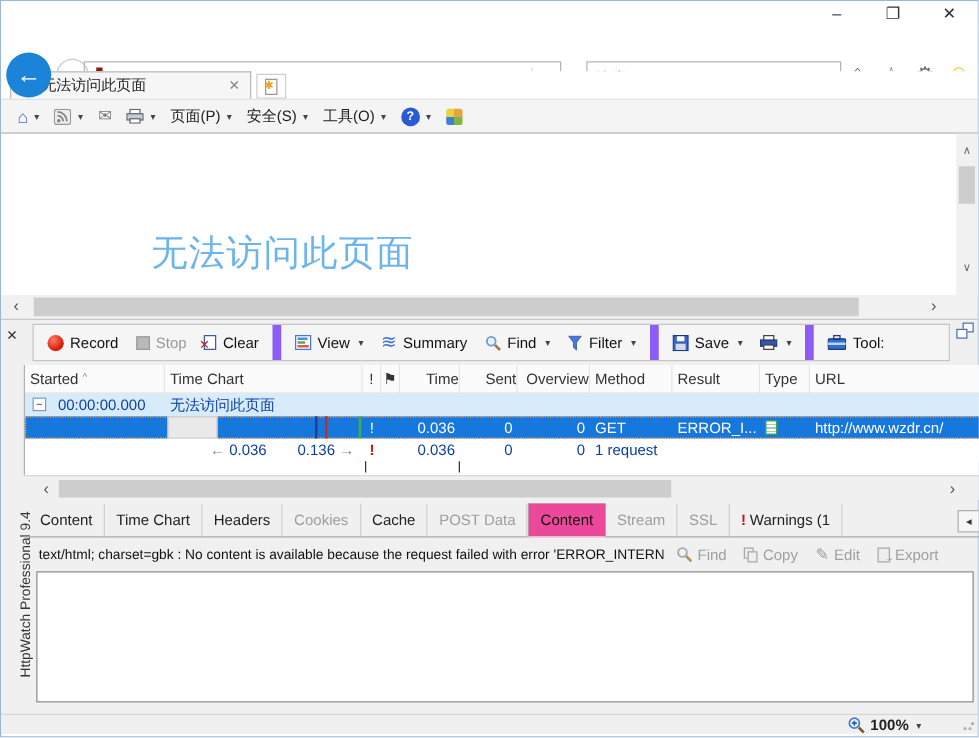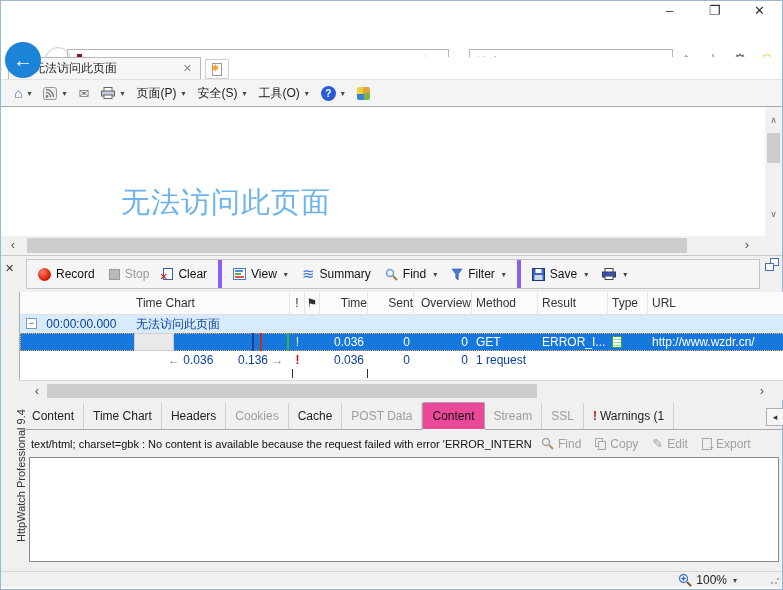--- a/index.html
+++ b/index.html
@@ -66,21 +66,21 @@
   .hs-arrow { position:absolute; top:0; width:16px; height:19px; color:#555; font-size:13px; text-align:center; line-height:17px; }
   .hs-thumb { position:absolute; top:2px; height:15px; background:#cdcdcd; }
   .hscroll .hs-left { left:4px; } .hscroll .hs-right { left:738px; }
   .hscroll .hs-thumb { left:26px; width:660px; }
 
   
   .hw { position:absolute; left:0; top:254px; width:100%; height:316px; background:#f0f0f0; border-top:1px solid #c8c8c8; }
   .hw-close { position:absolute; left:4px; top:6px; font-size:11px; font-weight:bold; color:#333; }
   .hw-toolbar { position:absolute; left:25px; top:3px; right:22px; height:30px; display:flex; align-items:stretch;
                 border:1px solid #c5c5c5; background:#f5f5f5; }
-  .tb-group { display:flex; align-items:center; padding:0 4px; border-right:4px solid #8b5cf6; }
+  .tb-group { display:flex; align-items:center; padding:0 4px; border-right:7px solid #8b5cf6; }
   .tb-group:last-child { border-right:0; }
   .tb-btn { display:flex; align-items:center; gap:5px; padding:0 7px; height:24px; font-size:12px; color:#111; }
   .tb-btn.disabled { color:#9a9a9a; }
   .tb-dd { font-size:8px; color:#444; padding-left:2px; }
   .rec-dot { width:13px; height:13px; border-radius:50%; background:radial-gradient(circle at 35% 30%, #ff7a6a, #d41800 70%); }
   .stop-sq { width:11px; height:11px; background:#b9b9b9; border:1px solid #9a9a9a; }
   .page-ic { width:10px; height:12px; background:#fff; border:1px solid #3a5fa8; position:relative; }
   .clear-x { position:absolute; left:-5px; bottom:-3px; color:#cc1111; font-weight:bold; font-size:10px; }
   .view-ic { width:13px; height:12px; background:#fff; border:1px solid #4a78c8; display:flex; flex-direction:column; justify-content:space-around; padding:1px; }
   .view-ic i { display:block; height:2px; }
@@ -149,21 +149,21 @@
   .ia { display:flex; align-items:center; gap:4px; }
   .copy-ic { position:relative; width:11px; height:12px; }
   .copy-ic i { position:absolute; width:8px; height:9px; border:1px solid #a8a8a8; background:#eee; display:block; }
   .copy-ic i:nth-child(1){ left:0; top:0; } .copy-ic i:nth-child(2){ right:0; bottom:0; }
   .pencil { font-size:13px; color:#a0a0a0; }
   .export-ic { width:10px; height:12px; border:1px solid #a8a8a8; background:#eee; position:relative; }
   .export-ic::after { content:"→"; position:absolute; right:-4px; bottom:-2px; font-size:8px; color:#8a8a8a; }
   .hw-content { position:absolute; left:28px; top:201px; width:750px; height:105px; background:#fff; border:1px solid #8a8a8a; }
 
   
-  .statusbar { position:absolute; left:0; top:570px; width:100%; height:16px; background:#f0f0f0; border-top:1px solid #d5d5d5; }
+  .statusbar { position:absolute; left:0; top:570px; width:100%; height:16px; background:#f0f0f0; border-top:1px solid #d5d5d5;font-weight:bold; }
   .zoomctl { position:absolute; right:45px; top:1px; display:flex; align-items:center; gap:4px; font-size:12px; color:#222; }
   .grip { position:absolute; right:2px; bottom:2px; width:10px; height:10px;
           background:radial-gradient(circle at 2px 8px,#b0b0b0 1px,transparent 1.5px),
                      radial-gradient(circle at 6px 8px,#b0b0b0 1px,transparent 1.5px),
                      radial-gradient(circle at 8px 4px,#b0b0b0 1px,transparent 1.5px); }
   svg { display:block; }
 </style>
 </head>
 <body>
 
@@ -345,28 +345,42 @@
         </div>
         <div class="tb-btn">
           <svg width="14" height="12" viewBox="0 0 14 12">
             <rect x="3" y="0.5" width="8" height="4" fill="#fff" stroke="#444"></rect>
             <rect x="0.5" y="4" width="13" height="5" fill="#3a55a8" stroke="#223a78"></rect>
             <rect x="3" y="8" width="8" height="3.5" fill="#fff" stroke="#444"></rect>
           </svg>
           <span class="tb-dd">▾</span>
         </div>
       </div>
+      <div class="tb-group">
+        <div class="tb-btn">
+          <svg width="15" height="12" viewBox="0 0 15 12">
+            <rect x="0.5" y="3" width="14" height="8.5" rx="1" fill="#2e6fd0" stroke="#1a3a80"></rect>
+            <rect x="5" y="0.5" width="5" height="3" fill="none" stroke="#1a3a80"></rect>
+            <rect x="0.5" y="6" width="14" height="2" fill="#bcd2f0"></rect>
+          </svg>
+          <span>Tool:</span>
+        </div>
+      </div>
     </div>
 
     <div class="hw-side">
       <span>HttpWatch Professional 9.4</span>
     </div>
 
     <div class="hw-table">
       <div class="trow thead">
+        <div class="hcell c-started">
+          <span>Started</span>
+          <span class="sortcaret">^</span>
+        </div>
         <div class="hcell c-chart">Time Chart</div>
         <div class="hcell c-warn">!</div>
         <div class="hcell c-flag">⚑</div>
         <div class="hcell c-time">Time</div>
         <div class="hcell c-sent">Sent</div>
         <div class="hcell c-recv">Overview</div>
         <div class="hcell c-method">Method</div>
         <div class="hcell c-result">Result</div>
         <div class="hcell c-type">Type</div>
         <div class="hcell c-url">URL</div>

